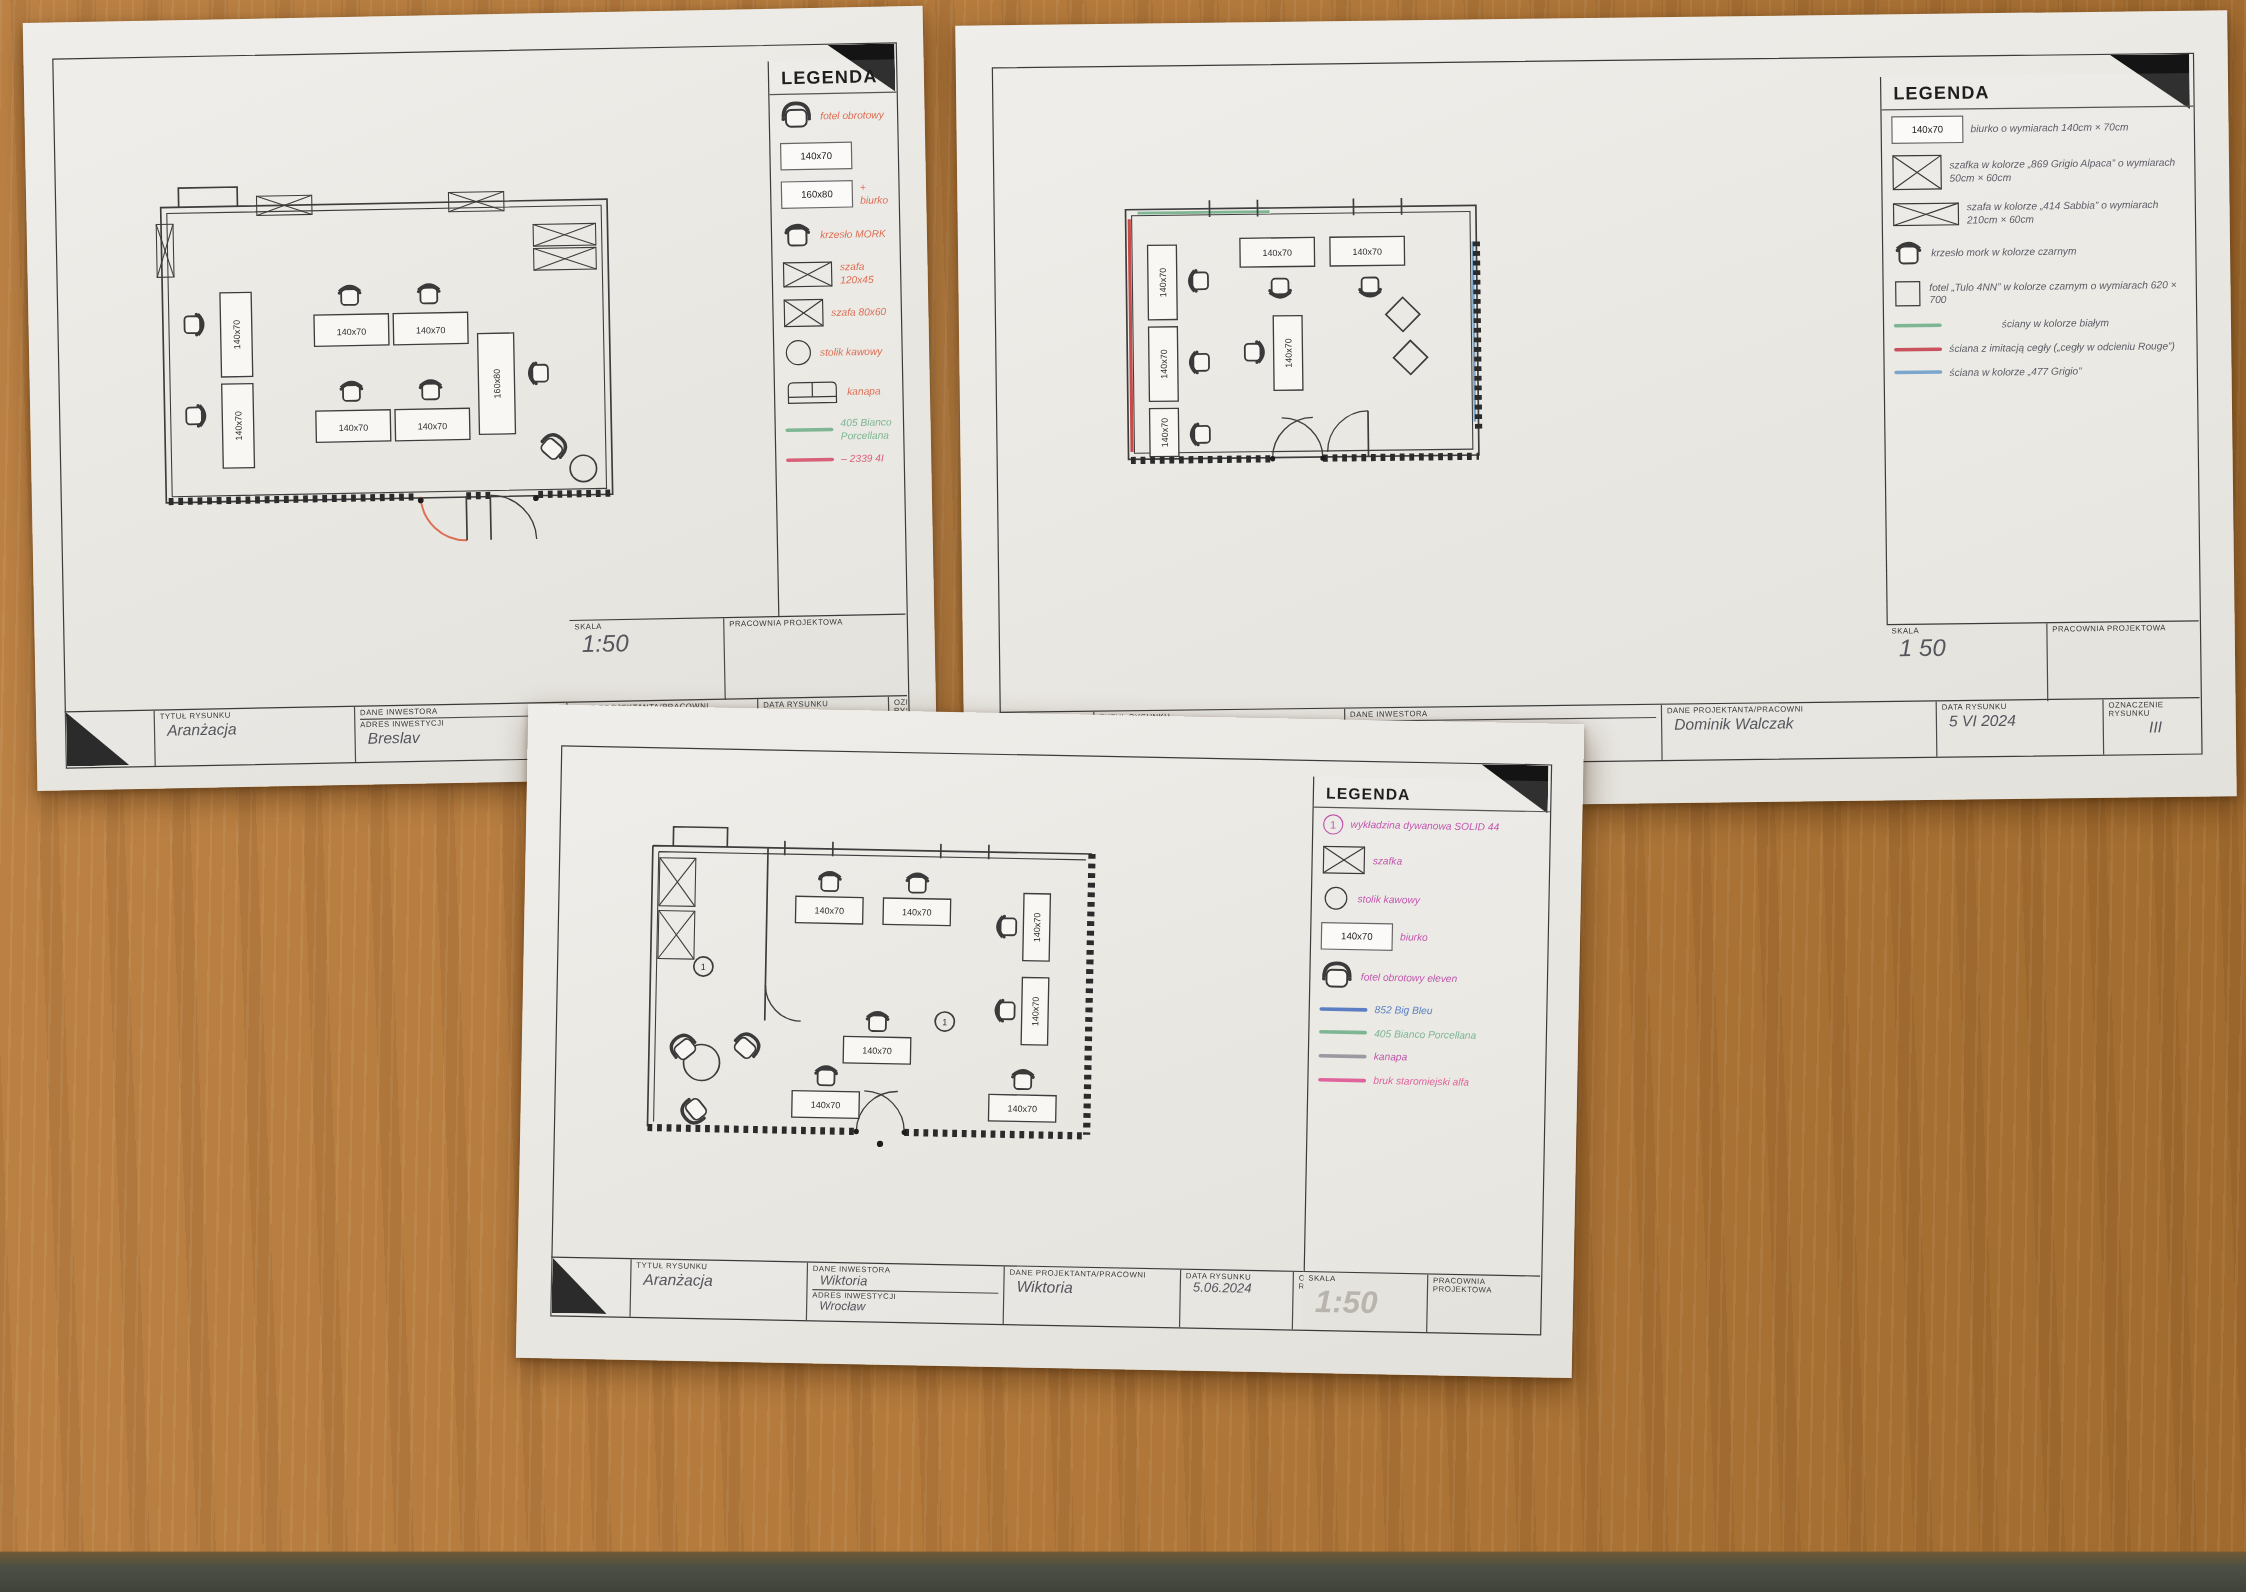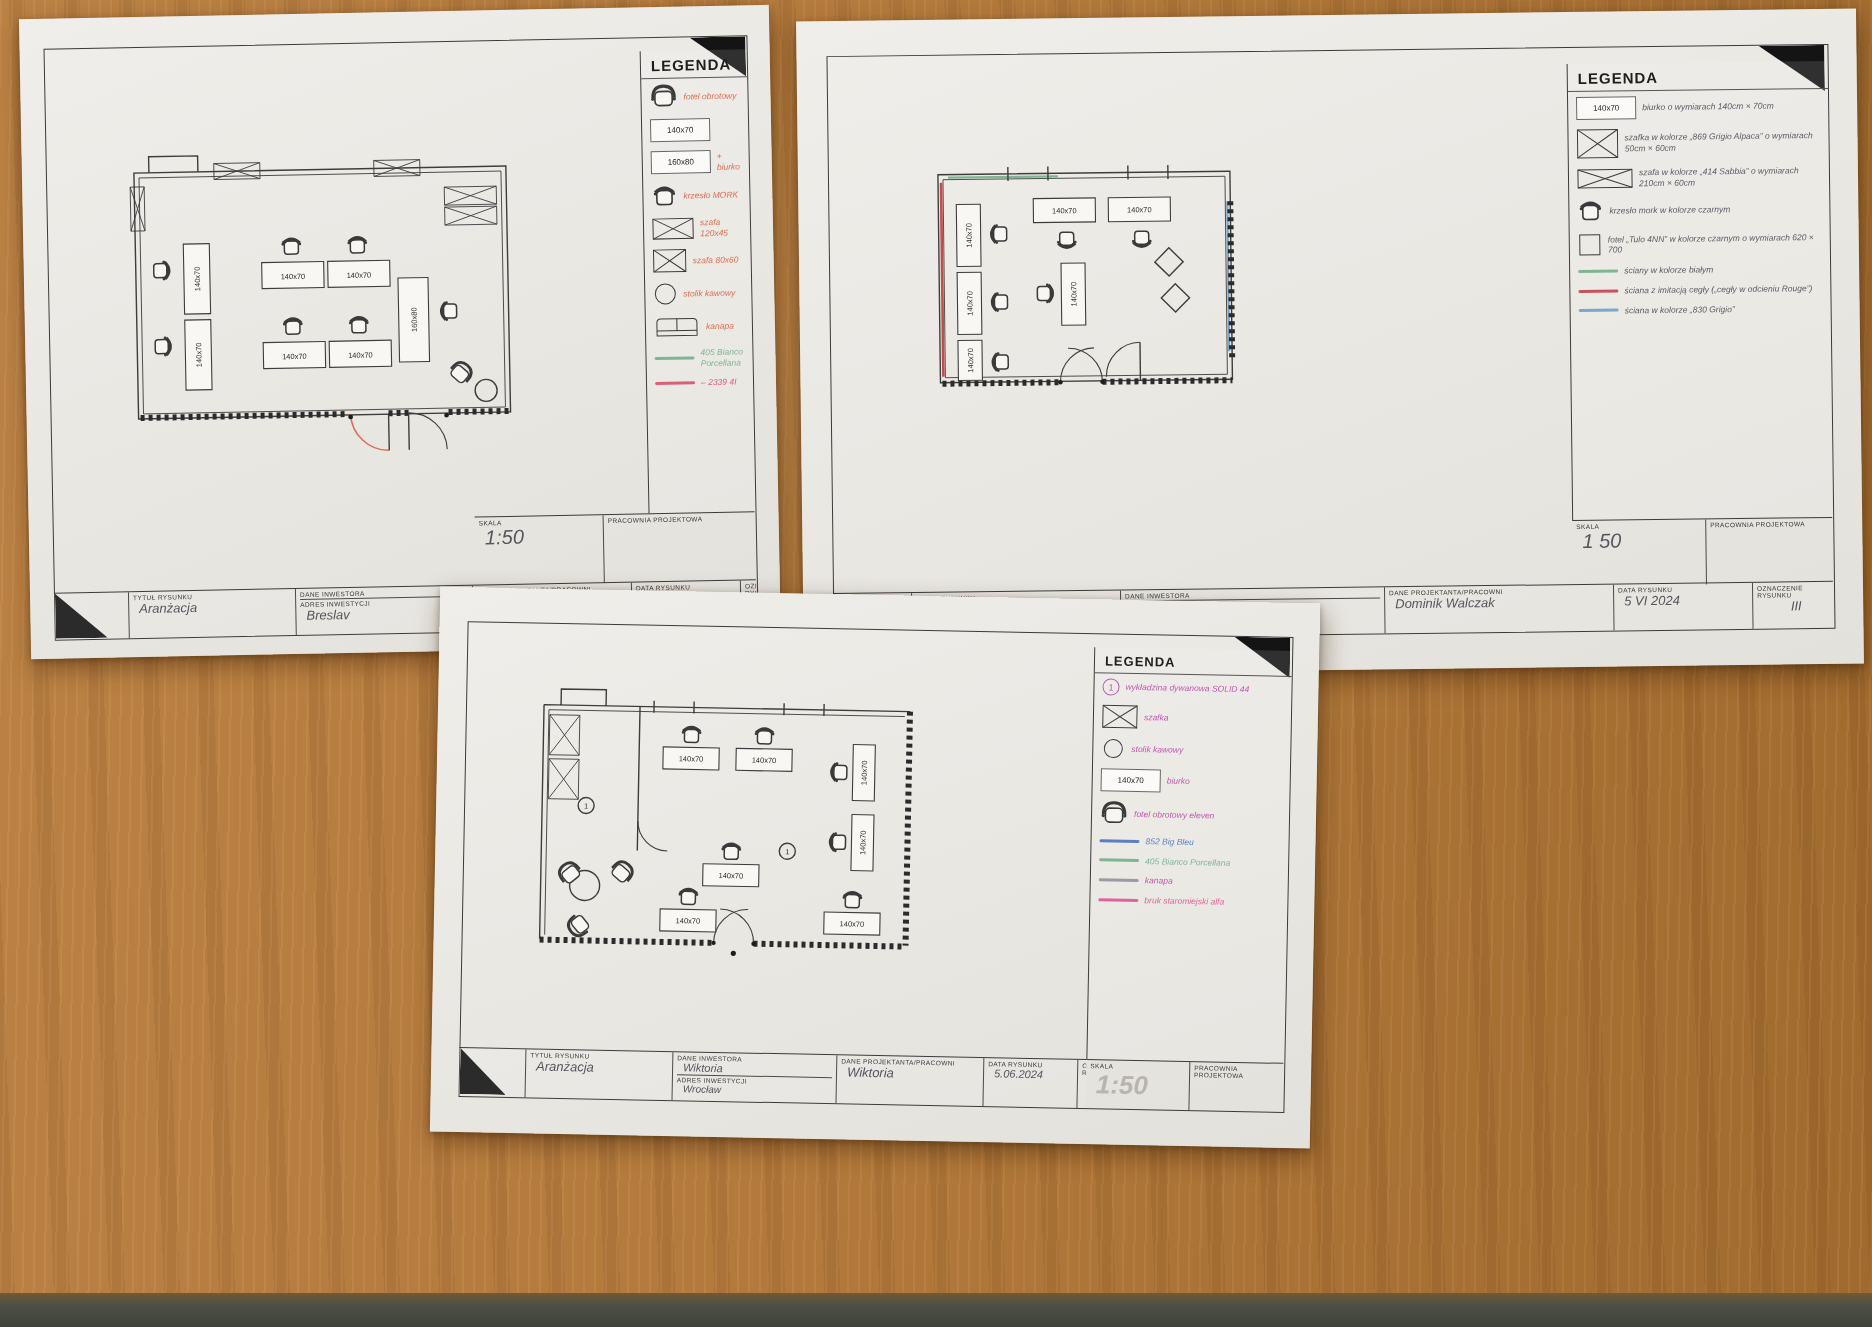--- a/index.html
+++ b/index.html
@@ -354,29 +354,29 @@
         <div class="ltext ink2">krzesło mork w kolorze czarnym</div>
       </div>
       <div class="lrow">
         <svg class="sym" width="24" height="24" viewBox="0 0 24 24">
           <rect x="2" y="2" width="20" height="20" fill="none" stroke="#3a3a3a"></rect>
         </svg>
         <div class="ltext ink2">fotel „Tulo 4NN” w kolorze czarnym o wymiarach 620 × 700</div>
       </div>
       <div class="lrow">
         <div class="cline" style="background-color: rgb(126, 182, 148);"></div>
-        <div class="ltext" style="color: rgb(92, 92, 102);">ściany w kolorze białym</div>
+        <div class="ltext" style="color: rgb(92, 92, 102); margin-left: 44px;">ściany w kolorze białym</div>
       </div>
       <div class="lrow">
         <div class="cline" style="background-color: rgb(201, 82, 94);"></div>
         <div class="ltext" style="color: rgb(92, 92, 102);">ściana z imitacją cegły („cegły w odcieniu Rouge”)</div>
       </div>
       <div class="lrow">
         <div class="cline" style="background-color: rgb(122, 167, 203);"></div>
-        <div class="ltext" style="color: rgb(92, 92, 102);">ściana w kolorze „830 Grigio”</div>
+        <div class="ltext" style="color: rgb(92, 92, 102);">ściana w kolorze „477 Grigio”</div>
       </div>
     </div>
 
     <div class="skala-row">
       <div class="cell" style="flex:0 0 125px">
         <div class="lbl">SKALA</div>
         <div class="hw big">1 50</div>
       </div>
       <div class="cell" style="flex:1">
         <div class="lbl">PRACOWNIA PROJEKTOWA</div>

